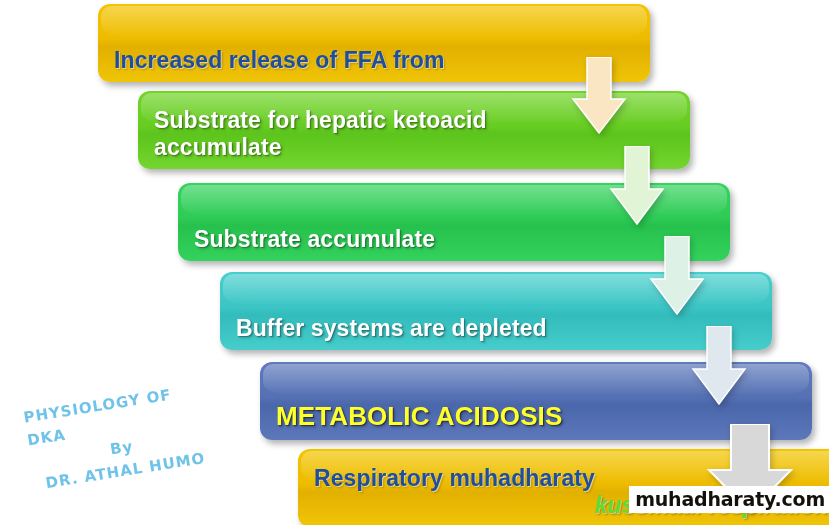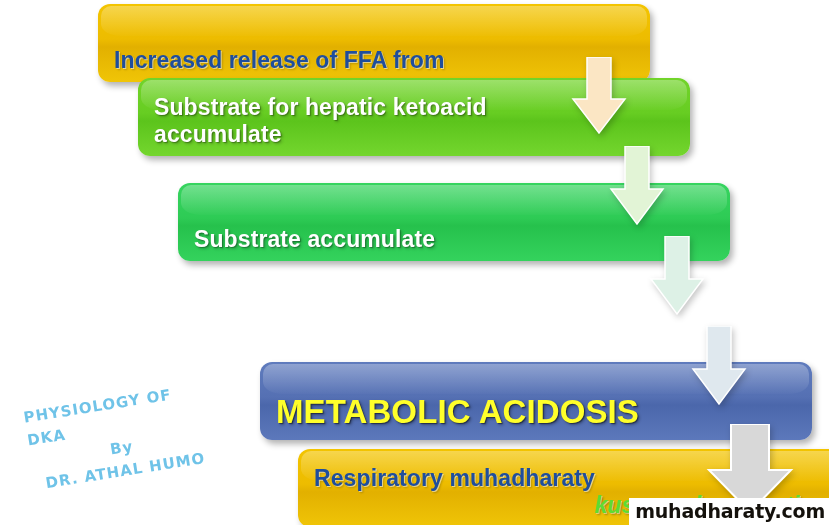--- a/index.html
+++ b/index.html
@@ -88,21 +88,21 @@
   }
   .hw-l1 { text-align: left;   padding-left: 8px; }
   .hw-l2 { text-align: center; }
   .hw-l3 { text-align: center; }
 
   
   .watermark {
     position: absolute;
     z-index: 9;
     right: 0;
-    bottom: 0;
+    bottom: 12px;
     background: #ffffff;
     color: #14110c;
     font-family: "DejaVu Sans", sans-serif;
     font-weight: bold;
     font-size: 19px;
     letter-spacing: -0.2px;
     padding: 2px 4px 3px 6px;
   }
 </style>
 </head>
@@ -137,32 +137,35 @@
   <div class="arrow" style="left:705px; top:424px; width:90px; height:92px;">
     <svg width="90" height="92" viewBox="0 0 90 92">
       <polygon points="26,0 64,0 64,46 86,46 45,88 4,46 26,46" fill="#d8d8d8" stroke="#ffffff" stroke-width="2"></polygon>
     </svg>
   </div>
 
   <div class="step c-gold" style="left:78px; top:4px; width:552px; height:78px;">
     <div class="step-text t-darkblue">Increased release of FFA from</div>
   </div>
 
-  <div class="step c-ltgrn" style="left:118px; top:78px; width:552px; height:78px;">
+  <div class="step c-ltgrn" style="left:118px; top:91px; width:552px; height:78px;">
     <div class="step-text t-white">Substrate for hepatic ketoacid</div>
     <div class="step-text t-white">accumulate</div>
   </div>
 
   <div class="step c-green" style="left:158px; top:183px; width:552px; height:78px;">
     <div class="step-text t-white">Substrate accumulate</div>
   </div>
 
+  <div class="step c-teal" style="left:200px; top:272px; width:552px; height:78px;">
+    <div class="step-text t-white">Buffer systems are depleted</div>
+  </div>
 
   <div class="step c-blue" style="left:240px; top:362px; width:552px; height:78px;">
-    <div class="step-text t-yellow" style="font-size:33px;">METABOLIC ACIDOSIS</div>
+    <div class="step-text t-yellow" style="font-size:26px;">METABOLIC ACIDOSIS</div>
   </div>
 
   <div class="step c-gold" style="left:278px; top:449px; width:552px; height:78px;">
     <div class="step-text t-darkblue">Respiratory muhadharaty</div>
     <div class="step-text t-green-it line2">kussmaul respiration</div>
   </div>
 
   <div class="handwriting" style="left:20px; top:392px; width:200px;">
     <div class="hw-l1">PHYSIOLOGY OF DKA</div>
     <div class="hw-l2">By</div>

